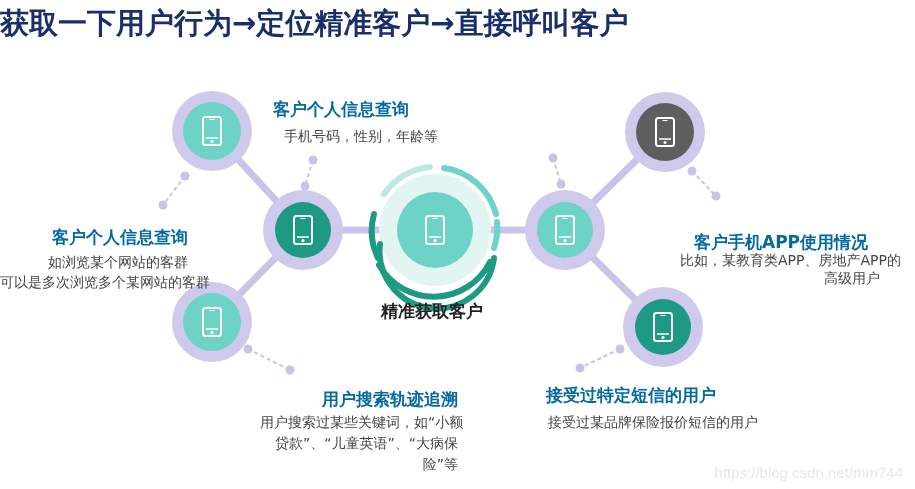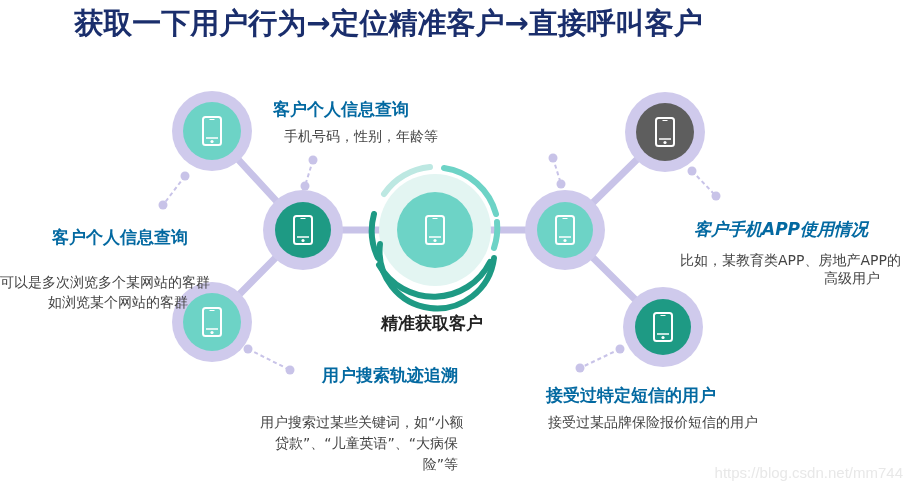--- a/index.html
+++ b/index.html
@@ -1,18 +1,18 @@
 <!DOCTYPE html>
 <html><head>
 <meta charset="utf-8">
 <style>
   html, body { margin:0; padding:0; background:#ffffff; }
   body { width:915px; height:489px; position:relative; overflow:hidden;
          font-family: "DejaVu Sans", "Liberation Sans", sans-serif; }
-  .title { position:absolute; left:0; top:4px; width:777px; text-align:center;
+  .title { position:absolute; left:0; top:4px; width:777px; 
            font-size:29px; font-weight:bold; color:#1a2e6c; letter-spacing:0px; }
   svg.diagram { position:absolute; left:0; top:0; }
   .head { position:absolute; font-size:17px; font-weight:bold; color:#0369a1; white-space:nowrap; }
   .desc { position:absolute; font-size:14px; color:#444; line-height:21px; white-space:nowrap; }
   .center-label { position:absolute; font-size:17px; font-weight:bold; color:#222; white-space:nowrap; }
   .watermark { position:absolute; right:12px; bottom:8px; font-size:15px; color:#e8e8e8;
                font-family: "Liberation Sans", sans-serif; }
   .r { text-align:right; }
 </style>
 </head>
@@ -103,30 +103,30 @@
     <path d="M 444 168 A 63 63 0 0 1 496 214" fill="none" stroke="#6dd3c6" stroke-width="6" stroke-linecap="round"></path>
     <path d="M 497 222 A 63 63 0 0 1 494 248" fill="none" stroke="#6dd3c6" stroke-width="6" stroke-linecap="round"></path>
     <use href="#phone" x="435" y="230"></use>
   </g>
 </svg>
 
 <div class="head" style="left:273px; top:98px;">客户个人信息查询</div>
 <div class="desc" style="left:284px; top:126px;">手机号码，性别，年龄等</div>
 
 <div class="head r" style="left:38px; top:226px; width:150px;">客户个人信息查询</div>
-<div class="desc r" style="left:0px; top:252px; width:188px;margin-top:40px;">如浏览某个网站的客群</div>
+<div class="desc r" style="left:0px; top:252px; width:188px;">如浏览某个网站的客群</div>
 <div class="desc r" style="left:0px; top:272px; width:188px;text-align:right;">可以是多次浏览多个某网站的客群</div>
 
-<div class="head r" style="left:300px; top:364px; width:158px;font-family:Liberation Mono, monospace;">用户搜索轨迹追溯</div>
+<div class="head r" style="left:300px; top:388px; width:158px;font-family:Liberation Mono, monospace;">用户搜索轨迹追溯</div>
 <div class="desc r" style="left:260px; top:412px; width:198px;text-align:right;">用户搜索过某些关键词，如“小额</div>
 <div class="desc r" style="left:260px; top:433px; width:198px;">贷款”、“儿童英语”、“大病保</div>
 <div class="desc r" style="left:260px; top:454px; width:198px;">险”等</div>
 
-<div class="center-label" style="left:381px; top:312px;">精准获取客户</div>
+<div class="center-label" style="left:381px; top:300px;">精准获取客户</div>
 
-<div class="head" style="left:694px; top:218px;font-style:italic;">客户手机APP使用情况</div>
+<div class="head" style="left:694px; top:231px;">客户手机APP使用情况</div>
 <div class="desc r" style="left:680px; top:250px; width:200px;">比如，某教育类APP、房地产APP的</div>
 <div class="desc r" style="left:680px; top:268px; width:200px;">高级用户</div>
 
 <div class="head" style="left:546px; top:384px;">接受过特定短信的用户</div>
 <div class="desc" style="left:548px; top:412px;">接受过某品牌保险报价短信的用户</div>
 
 <div class="watermark">https://blog.csdn.net/mm744</div>
 
 </body></html>

